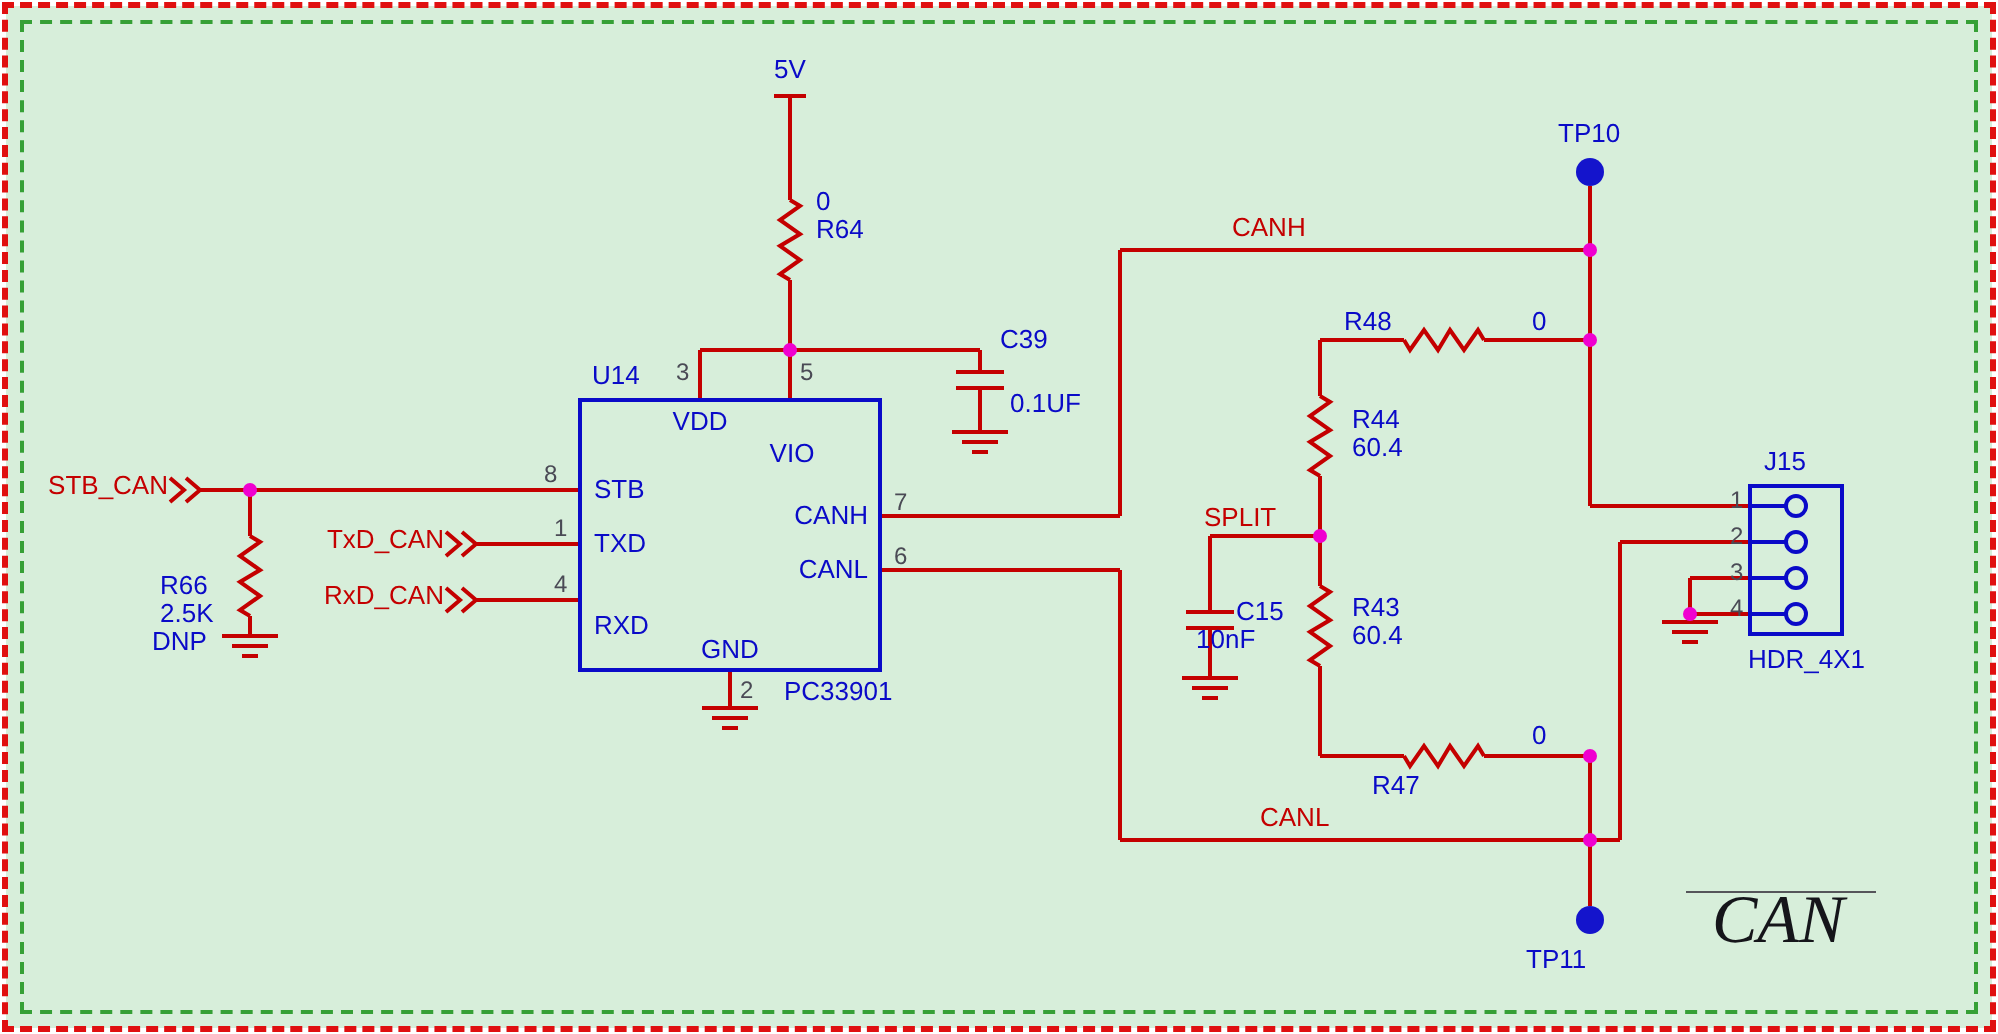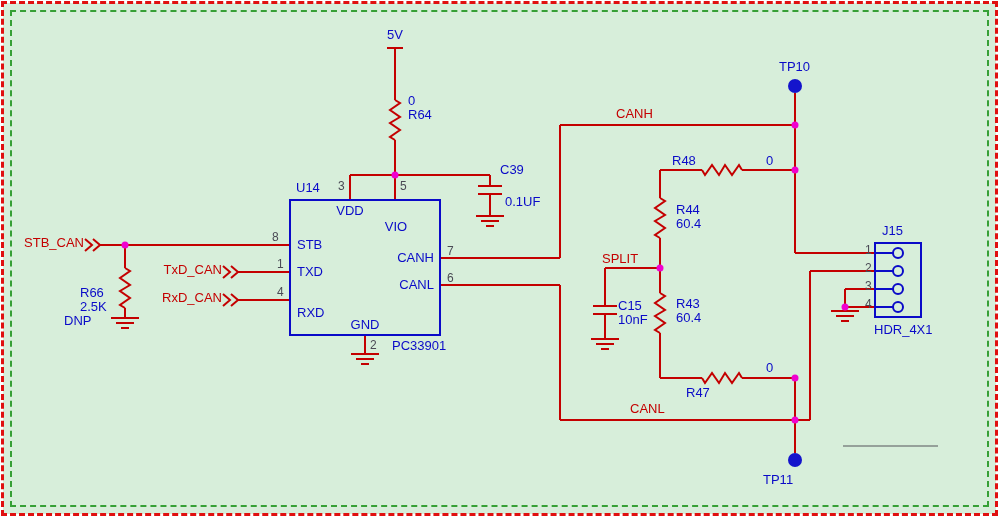--- a/index.html
+++ b/index.html
@@ -126,44 +126,45 @@
   <div class="lbl num" style="left:447px;top:272px">6</div>
   <div class="lbl num" style="left:370px;top:339px">2</div>
   <div class="lbl" style="left:392px;top:339px">PC33901</div>
 
   <div class="lbl red r" style="left:84px;top:236px">STB_CAN</div>
   <div class="lbl red r" style="left:222px;top:263px">TxD_CAN</div>
   <div class="lbl red r" style="left:222px;top:291px">RxD_CAN</div>
 
   <div class="lbl" style="left:80px;top:286px">R66</div>
   <div class="lbl" style="left:80px;top:300px">2.5K</div>
-  <div class="lbl" style="left:64px;top:314px">DNP</div>
+  <div class="lbl" style="left:76px;top:314px">DNP</div>
 
   <div class="lbl red" style="left:616px;top:107px">CANH</div>
   <div class="lbl red" style="left:630px;top:402px">CANL</div>
   <div class="lbl red" style="left:602px;top:252px">SPLIT</div>
 
   <div class="lbl" style="left:779px;top:60px">TP10</div>
   <div class="lbl" style="left:763px;top:473px">TP11</div>
 
   <div class="lbl" style="left:672px;top:154px">R48</div>
   <div class="lbl" style="left:766px;top:154px">0</div>
   <div class="lbl" style="left:676px;top:203px">R44</div>
   <div class="lbl" style="left:676px;top:217px">60.4</div>
   <div class="lbl" style="left:676px;top:297px">R43</div>
   <div class="lbl" style="left:676px;top:311px">60.4</div>
   <div class="lbl" style="left:686px;top:386px">R47</div>
   <div class="lbl" style="left:766px;top:361px">0</div>
 
   <div class="lbl" style="left:618px;top:299px">C15</div>
-  <div class="lbl" style="left:618px;top:313px">10nF</div>
+  <div class="lbl" style="left:598px;top:313px">10nF</div>
 
   <div class="lbl" style="left:882px;top:224px">J15</div>
   <div class="lbl num" style="left:865px;top:244px">1</div>
   <div class="lbl num" style="left:865px;top:262px">2</div>
   <div class="lbl num" style="left:865px;top:280px">3</div>
   <div class="lbl num" style="left:865px;top:298px">4</div>
   <div class="lbl" style="left:874px;top:323px">HDR_4X1</div>
 
+  <div class="title-can">CAN</div>
 
   <div class="outer-border"></div>
   <div class="inner-border"></div>
 </div>
 
 </body></html>

